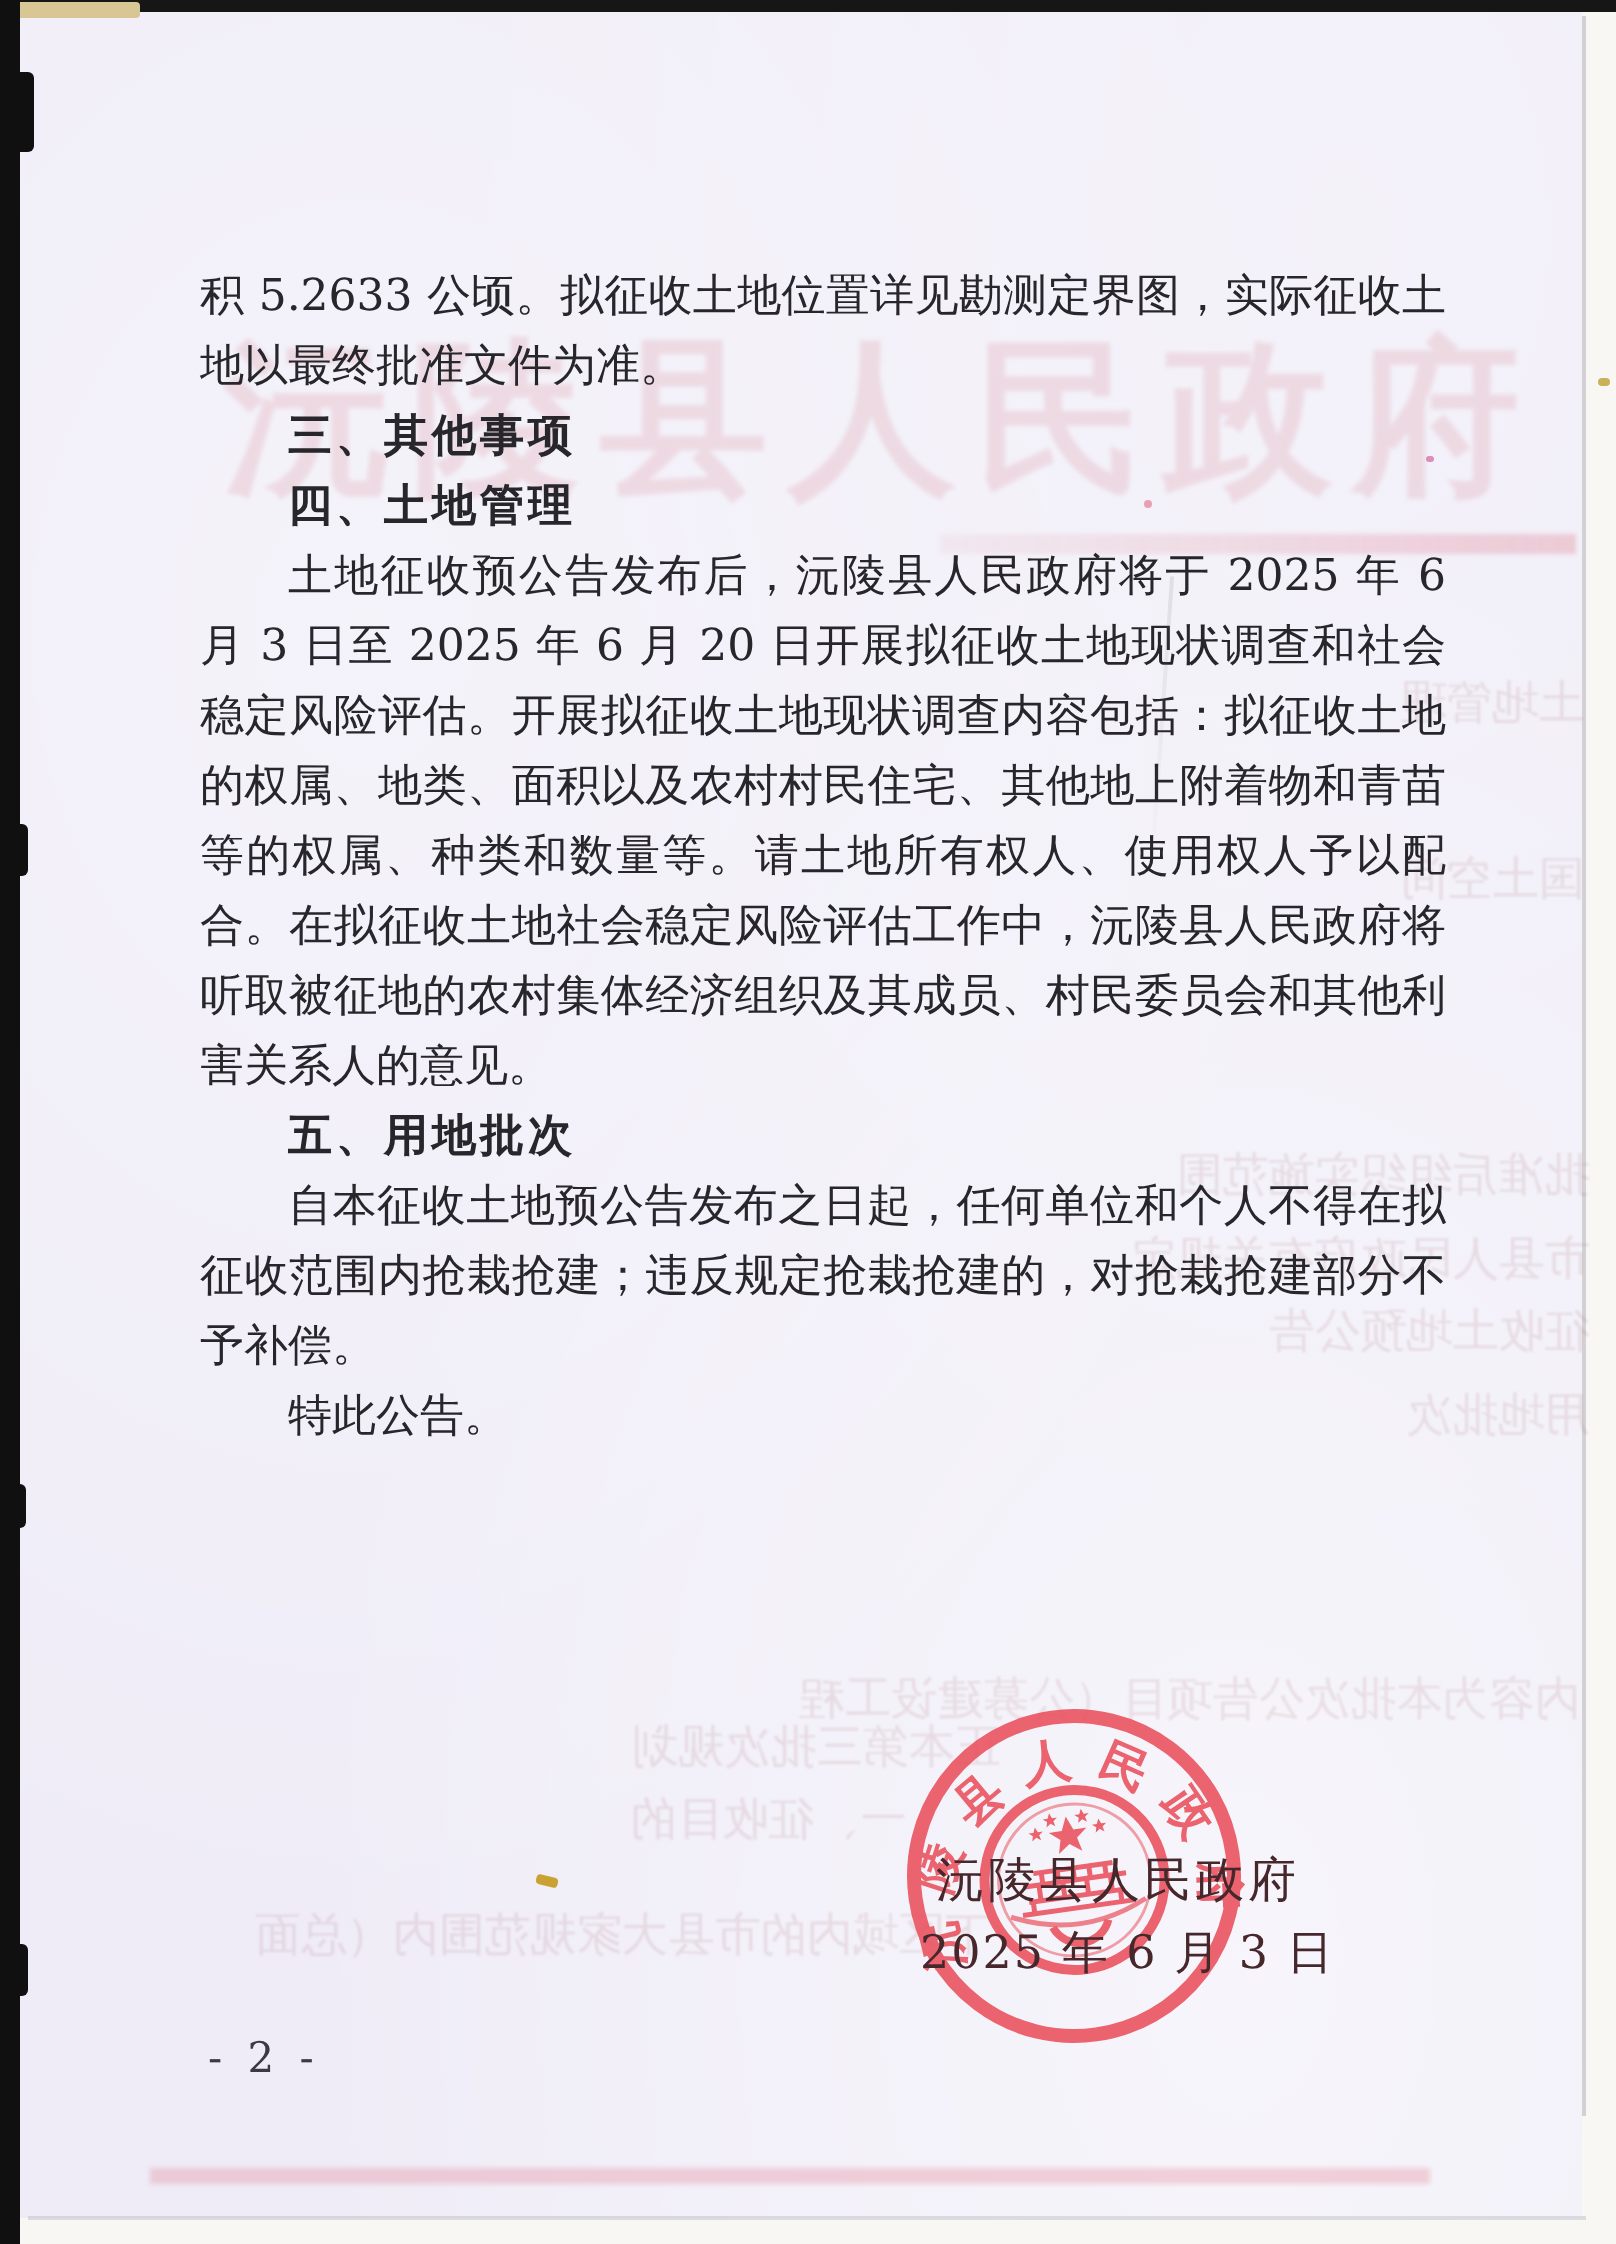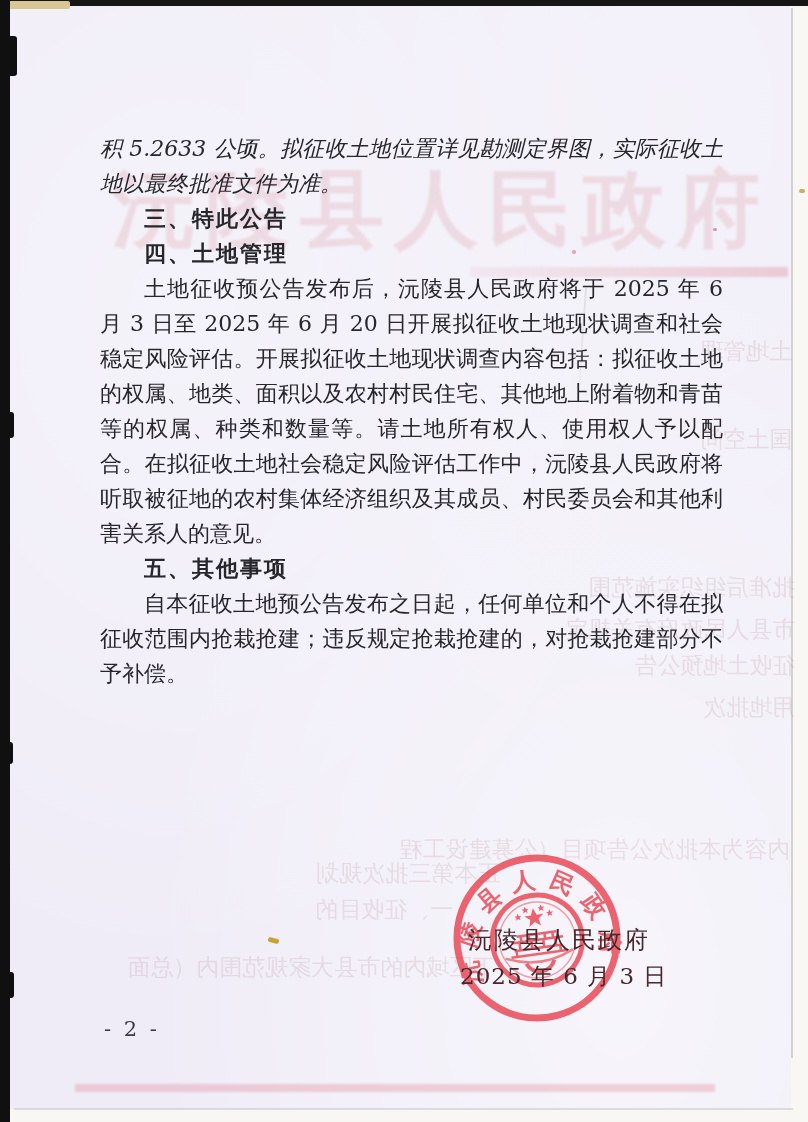--- a/index.html
+++ b/index.html
@@ -54,21 +54,21 @@
     transform:scaleX(-1);
   }
 
   
   .doc {
     position:absolute; left:100px; top:131px; width:623px;
     font-size:22px; line-height:35px; color:#27262b;
     text-align:justify;
   }
   .para { text-indent:2em; word-break:break-all; }
-  .cont { text-indent:0;font-style:italic; }
+  .cont { text-indent:0; }
   .head {
     font-family:"DejaVu Sans","Liberation Sans",sans-serif;
     font-weight:bold; text-indent:2em; letter-spacing:2px;
   }
 
   
   .seal { position:absolute; left:449px; top:850px; width:176px; height:176px;
           opacity:0.88; transform:rotate(-8deg); }
   .seal .ring-txt { font-family:"DejaVu Sans","Liberation Sans",sans-serif;
           font-size:24px; font-weight:bold; fill:#e9505c; letter-spacing:11px; }
@@ -117,25 +117,26 @@
   <div class="bleed-line" style="left:668px; top:692px; width:127px;">用地批次</div>
   <div class="bleed-line" style="left:245px; top:834px; width:545px;">内容为本批次公告项目（公募建设工程</div>
   <div class="bleed-line" style="left:95px;  top:858px; width:405px;">正本第三批次规划</div>
   <div class="bleed-line" style="left:248px; top:894px; width:205px;">一、征收目的</div>
   <div class="bleed-line" style="left:95px;  top:952px; width:400px;">下区域内的市县大家规范围内（总面</div>
   <div class="bleed-line" style="left:692px; top:336px; width:100px;">土地管理</div>
   <div class="bleed-line" style="left:692px; top:424px; width:100px;">国土空间</div>
 
   <div class="doc">
     <p class="para cont">积 5.2633 公顷。拟征收土地位置详见勘测定界图，实际征收土地以最终批准文件为准。</p>
-    <p class="head">三、特此公告</p>
+    <p class="head">三、其他事项</p>
     <p class="head">四、土地管理</p>
     <p class="para">土地征收预公告发布后，沅陵县人民政府将于 2025 年 6 月 3 日至 2025 年 6 月 20 日开展拟征收土地现状调查和社会稳定风险评估。开展拟征收土地现状调查内容包括：拟征收土地的权属、地类、面积以及农村村民住宅、其他地上附着物和青苗等的权属、种类和数量等。请土地所有权人、使用权人予以配合。在拟征收土地社会稳定风险评估工作中，沅陵县人民政府将听取被征地的农村集体经济组织及其成员、村民委员会和其他利害关系人的意见。</p>
-    <p class="head">五、其他事项</p>
+    <p class="head">五、用地批次</p>
     <p class="para">自本征收土地预公告发布之日起，任何单位和个人不得在拟征收范围内抢栽抢建；违反规定抢栽抢建的，对抢栽抢建部分不予补偿。</p>
+    <p class="para">特此公告。</p>
   </div>
 
   <svg class="seal" viewBox="0 0 176 176">
     <defs>
       <path id="st" d="M0,-10 L2.94,-3.09 L9.51,-3.09 L4.19,1.18 L5.88,8.09 L0,3.82 L-5.88,8.09 L-4.19,1.18 L-9.51,-3.09 L-2.94,-3.09 Z"></path>
       <path id="sealArc" d="M 26 112 A 63 63 0 1 1 150 112" fill="none"></path>
     </defs>
     <circle cx="88" cy="88" r="80" fill="none" stroke="#e9505c" stroke-width="7"></circle>
     <text class="ring-txt"><textPath href="#sealArc" startOffset="50%" text-anchor="middle">沅陵县人民政府</textPath></text>
     <g transform="translate(88,90)" fill="none" stroke="#e9505c">

